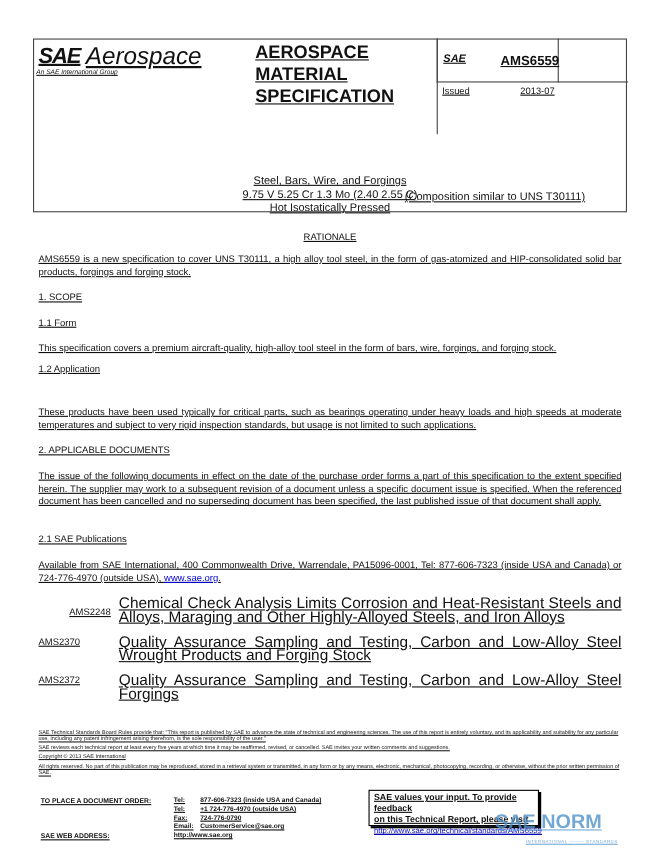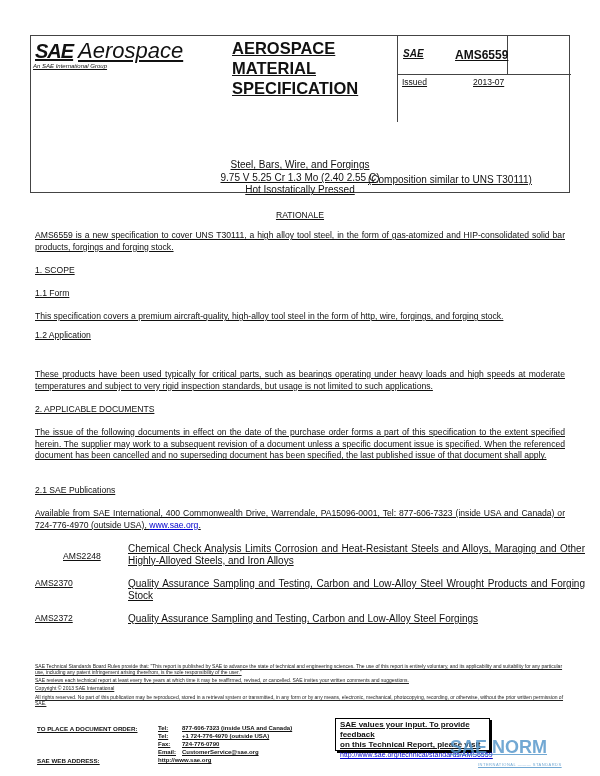--- a/index.html
+++ b/index.html
@@ -18,21 +18,21 @@
   .ams-sae { left:403px; top:48px; font-weight:bold; font-style:italic; font-size:10px; }
   .ams-num { left:455px; top:48px; font-weight:bold; font-size:12px; }
   .issued { left:402px; top:77px; font-size:8.5px; }
   .issued-date { left:473px; top:77px; font-size:8.5px; }
   .subject { left:150px; top:124px; width:300px; text-align:center; font-size:10px; line-height:12.5px;margin-top:35px; }
   .compo { left:368px; top:174px; font-size:10px; }
   .body-text { font-size:8.6px; line-height:11.7px; left:35px; width:530px; text-align:justify; }
   .center { text-align:center; }
   a.link { color:#0000cc; text-decoration:underline; }
   .ref-code { left:35px; font-size:8.6px; }
-  .ref-text { left:108px; width:457px; font-size:10px; line-height:11.7px; text-align:justify;margin-left:20px; }
+  .ref-text { left:108px; width:457px; font-size:14px; line-height:11.7px; text-align:justify; }
   .fine { left:35px; width:535px; font-size:5px; line-height:6.2px; color:#222; }
   .order-lbl { left:37px; font-size:6.2px; font-weight:bold; }
   .order-k { left:158px; font-size:6px; font-weight:bold; }
   .order-v { left:182px; font-size:6px; font-weight:bold; }
   .fb-box { left:335px; top:718px; width:155px; height:33px; border:1px solid #000; box-shadow:2px 2px 0 #000; background:#fff; font-size:8px; font-weight:bold; line-height:10px; padding:1px 4px; box-sizing:border-box;}
   .fb-link { color:#0000cc; text-decoration:underline; font-weight:normal; font-size:7px; }
   .wm { left:450px; top:737px; color:#4f93c9; font-weight:bold; font-size:18px; opacity:0.8; }
   .wm-sub { left:478px; top:762px; color:#4f93c9; font-size:4px; opacity:0.8; letter-spacing:0.5px; }
 </style>
 </head>
@@ -63,21 +63,21 @@
   <div>9.75 V   5.25 Cr   1.3 Mo (2.40   2.55 C)</div>
   <div>Hot Isostatically Pressed</div>
 </div>
 <div class="abs compo">(Composition similar to UNS T30111)</div>
 
 <div class="abs body-text center" style="top:210px;">RATIONALE</div>
 <div class="abs body-text" style="top:230px;">AMS6559 is a new specification to cover UNS T30111, a high alloy tool steel, in the form of gas-atomized and HIP-consolidated solid bar products, forgings and forging stock.</div>
 
 <div class="abs body-text" style="top:265px;">1.   SCOPE</div>
 <div class="abs body-text" style="top:288px;">1.1     Form</div>
-<div class="abs body-text" style="top:311px;">This specification covers a premium aircraft-quality, high-alloy tool steel in the form of http, wire, forgings, and forging stock.</div>
+<div class="abs body-text" style="top:311px;">This specification covers a premium aircraft-quality, high-alloy tool steel in the form of bars, wire, forgings, and forging stock.</div>
 
 <div class="abs body-text" style="top:330px;">1.2     Application</div>
 <div class="abs body-text" style="top:369px;">These products have been used typically for critical parts, such as bearings operating under heavy loads and high speeds at moderate temperatures and subject to very rigid inspection standards, but usage is not limited to such applications.</div>
 
 <div class="abs body-text" style="top:404px;">2.   APPLICABLE DOCUMENTS</div>
 <div class="abs body-text" style="top:427px;">The issue of the following documents in effect on the date of the purchase order forms a part of this specification to the extent specified herein. The supplier may work to a subsequent revision of a document unless a specific document issue is specified. When the referenced document has been cancelled and no superseding document has been specified, the last published issue of that document shall apply.</div>
 
 <div class="abs body-text" style="top:485px;">2.1     SAE Publications</div>
 <div class="abs body-text" style="top:508px;"><span>Available from SAE International, 400 Commonwealth Drive, Warrendale, PA15096-0001, Tel: 877-606-7323 (inside USA and Canada) or 724-776-4970 (outside USA), </span><a class="link" href="#">www.sae.org</a>.</div>
 

